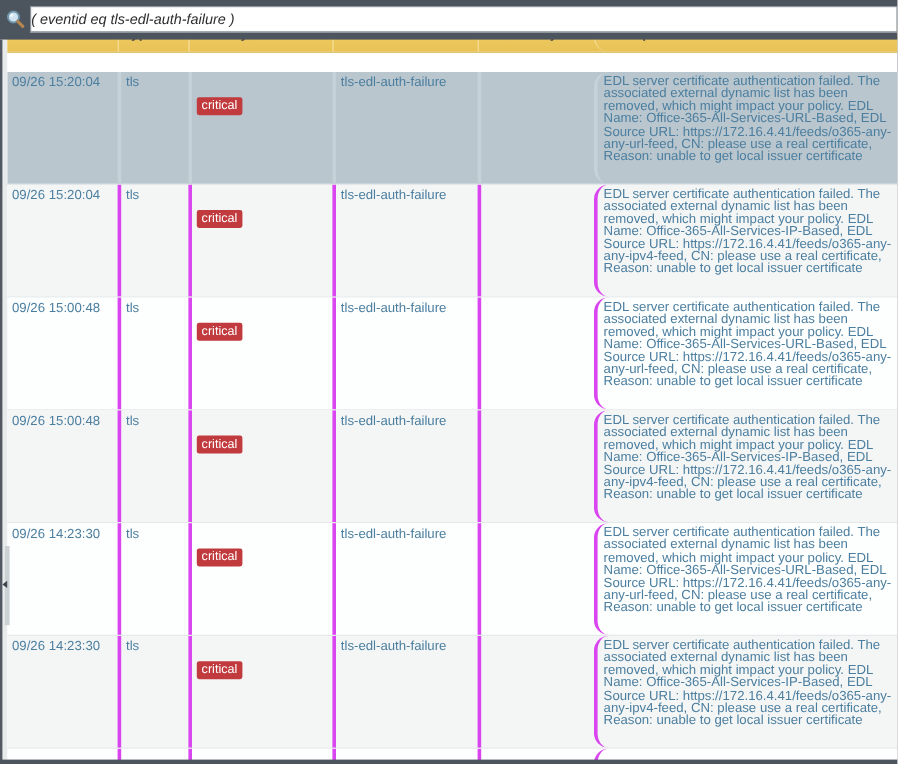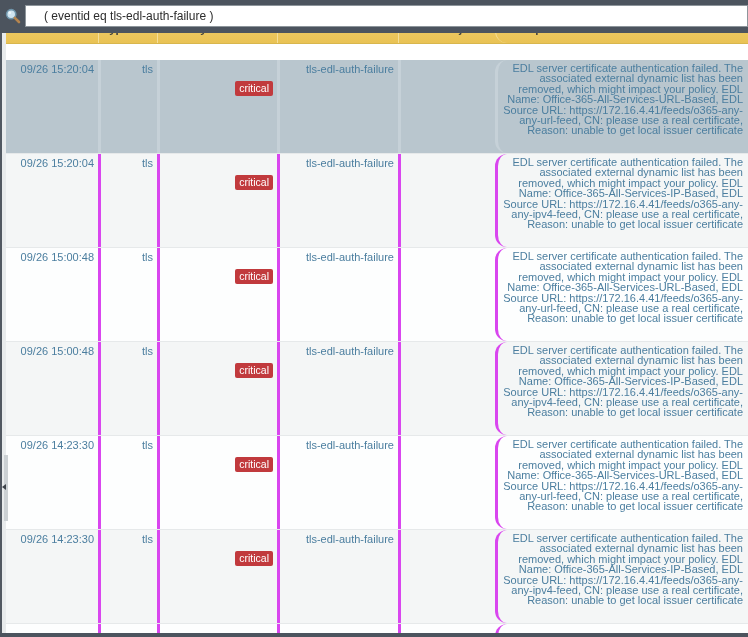--- a/index.html
+++ b/index.html
@@ -9,21 +9,21 @@
     background:#fff;font-family:"Liberation Sans",sans-serif;
     -webkit-font-smoothing:antialiased;
   }
   
   .topbar{position:absolute;left:0;top:0;right:0;height:33px;background:#4c545e;z-index:4;}
   .search-icon{position:absolute;left:4px;top:7px;width:18px;height:18px;cursor:pointer;}
   .filter-input{
     position:absolute;left:25px;top:5px;width:723px;height:22px;
     border:1px solid #8d959b;border-radius:0;background:#fff;
     font-family:"Liberation Sans",sans-serif;font-size:12px;color:#2c2c2c;
-    padding:0 18px;outline:none;
+    padding:0 0;outline:none;font-style:italic;
   }
   
   .left-strip{position:absolute;left:0;top:33px;bottom:0;width:6px;background:#e8ebec;border-left:2px solid #515861;z-index:3;}
   .strip-thumb{position:absolute;left:2px;top:422px;width:4px;height:66px;background:#ccd1d4;}
   .collapse-arrow{position:absolute;left:0px;top:451px;width:0;height:0;
     border-top:3px solid transparent;border-bottom:3px solid transparent;border-right:4px solid #3e444b;cursor:pointer;}
   
   .thead{position:absolute;left:6px;top:17px;right:0;height:27px;
     background:linear-gradient(#f1d06e,#e9c254);border-bottom:1px solid #d8b64d;z-index:2;font-weight:bold;}
   .hcell{position:absolute;top:0;bottom:0;padding:6px 4px 0 4px;font-size:11.5px;color:#44433c;
@@ -31,21 +31,21 @@
   .hcell.c0{border-left:none;}
   
   .c0{left:0;width:92px;}
   .c1{left:92px;width:59px;}
   .c2{left:151px;width:120px;}
   .c3{left:271px;width:121px;}
   .c4{left:392px;width:97px;padding-left:44px;}
   .c5{left:489px;width:253px;border-radius:12px;}
   
   .tbody{position:absolute;left:6px;top:60px;right:0;bottom:0;overflow:hidden;background:#fff;z-index:1;}
-  .row{position:relative;height:94px;background:#fdfefe;border-bottom:1px solid #e6e9ea;cursor:pointer;text-align:right;}
+  .row{position:relative;height:94px;background:#fdfefe;border-bottom:1px solid #e6e9ea;cursor:pointer;}
   .row.alt{background:#f4f6f6;}
   .row.selected{background:#b9c6ce;}
   .cell{position:absolute;top:0;bottom:0;padding:3px 4px;font-size:11px;color:#4b7e9f;
     overflow:hidden;border-left:3px solid #d946ef;line-height:13px;}
   .cell.c0{border-left:none;white-space:nowrap;}
   .row.selected .cell{border-left-color:#c6d1d8;}
   .cell.desc{font-size:11px;line-height:10.4px;padding:3px 5px;overflow-wrap:break-word;}
   .badge{display:inline-block;background:#c13a3d;color:#fff;font-size:10.5px;line-height:12px;
     padding:1px 4px 2px 4px;border-radius:2px;margin-top:18px;}
   

